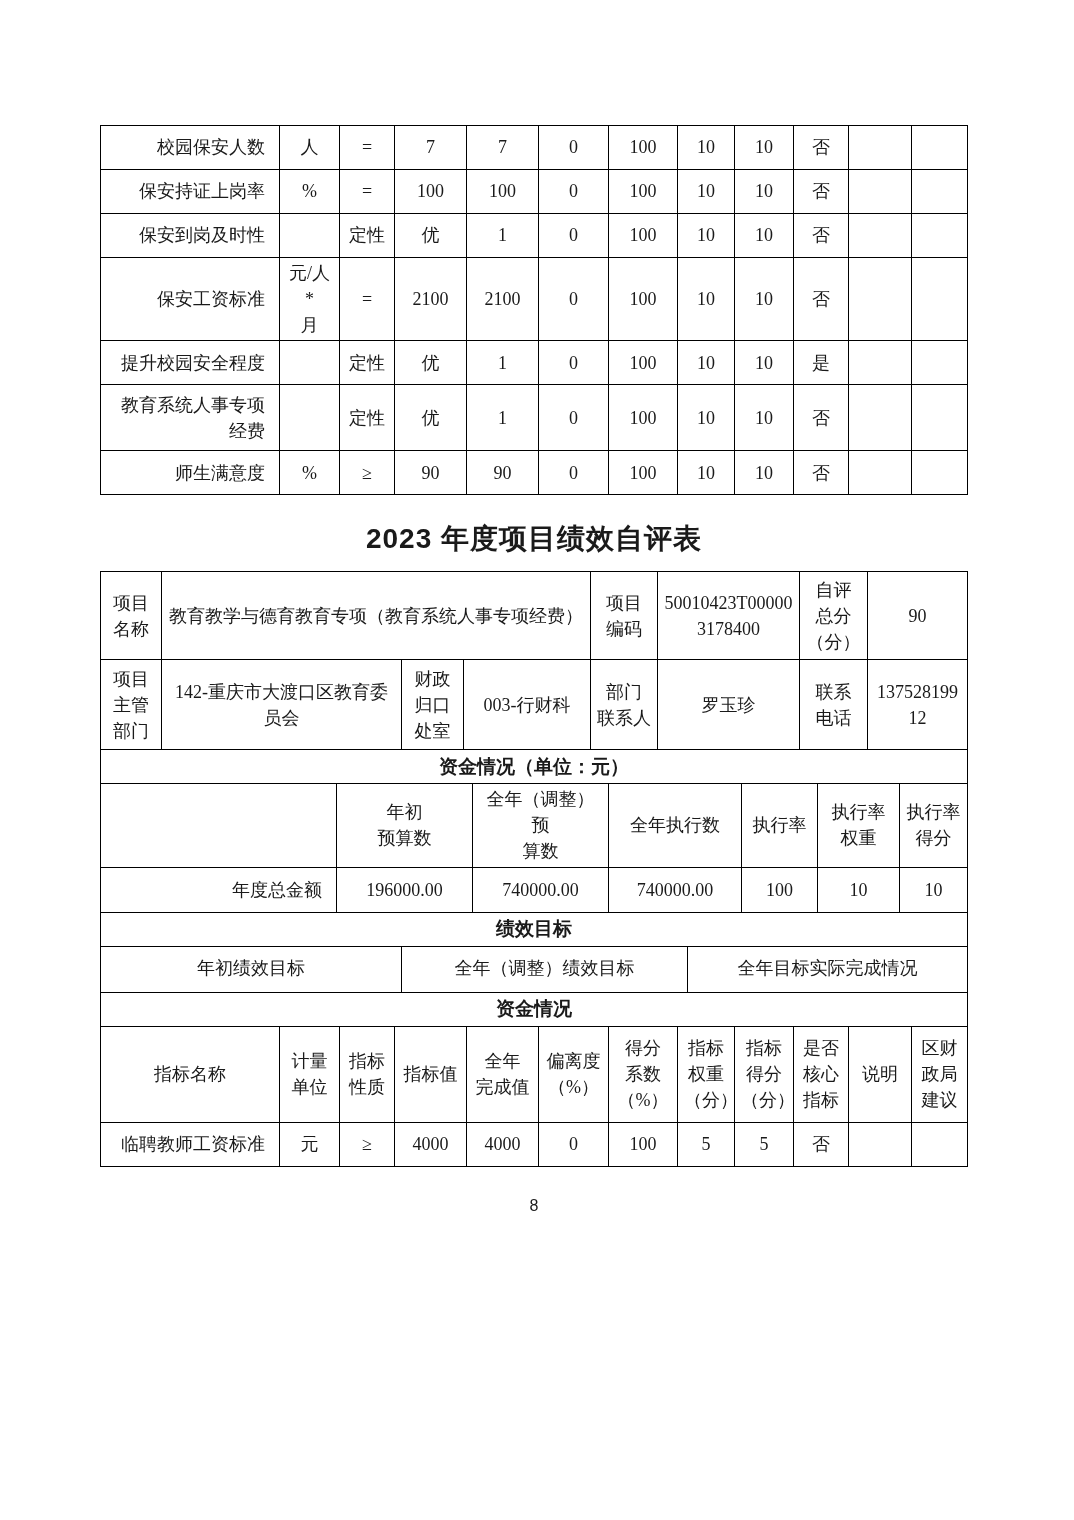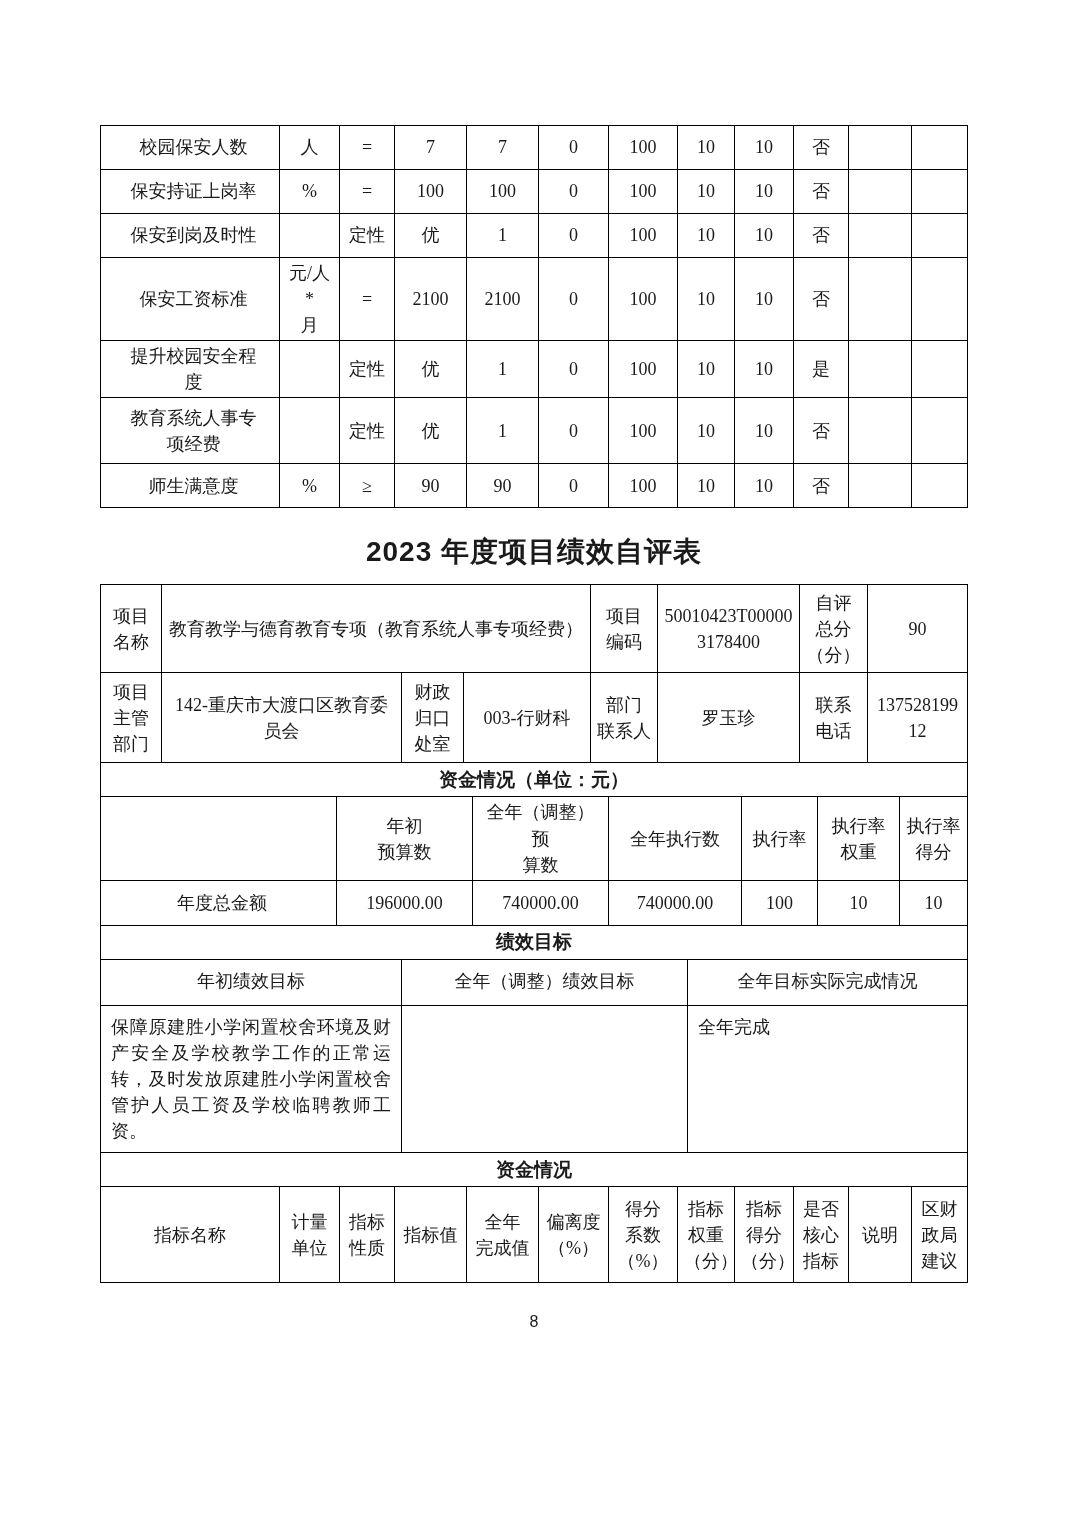--- a/index.html
+++ b/index.html
@@ -23,21 +23,21 @@
     border: 1px solid #000;
     font-size: 18px;
     line-height: 1.45;
     text-align: center;
     vertical-align: middle;
     padding: 2px 6px;
     white-space: pre-line;
     word-break: break-all;
     overflow: hidden;
   }
-  td.left { text-align: center; padding-left: 21px; padding-right: 14px; }
+  td.left { text-align: right; padding-left: 15px; padding-right: 14px; }
   td.indent { text-align: left; padding-left: 26px; }
   td.top-left { text-align: left; vertical-align: top; padding: 8px 10px; }
   td.justify { text-align: justify; }
   td.bar-cell { font-weight: bold; font-size: 19px; }
 
   tr.r44  { height: 44px; }
   tr.r56  { height: 56px; }
   tr.r66  { height: 66px; }
   tr.r88  { height: 88px; }
   tr.r90  { height: 90px; }
@@ -309,25 +309,20 @@
       <colgroup>
         <col style="width:301px">
           <col style="width:286px">
           <col style="width:280px">
       </colgroup>
       <tbody>
         <tr class="r46">
           <td>年初绩效目标</td>
           <td>全年（调整）绩效目标</td>
           <td>全年目标实际完成情况</td>
-        </tr>
-        <tr class="r146">
-          <td class="top-left justify">保障原建胜小学闲置校舍环境及财产安全及学校教学工作的正常运转，及时发放原建胜小学闲置校舍管护人员工资及学校临聘教师工资。</td>
-          <td class="top-left"></td>
-          <td class="top-left">全年完成</td>
         </tr>
       </tbody>
     </table>
 
     <table class="grid stack">
       <colgroup>
           <col style="width:867px">
         </colgroup>
       <tbody>
         <tr class="r34">
@@ -373,19 +368,33 @@
 得分
 （分）</td>
           <td>是否
 核心
 指标</td>
           <td>说明</td>
           <td>区财
 政局
 建议</td>
         </tr>
+        <tr class="r44">
+          <td class="left">临聘教师工资标准</td>
+          <td>元</td>
+          <td>≥</td>
+          <td>4000</td>
+          <td>4000</td>
+          <td>0</td>
+          <td>100</td>
+          <td>5</td>
+          <td>5</td>
+          <td>否</td>
+          <td></td>
+          <td></td>
+        </tr>
       </tbody>
     </table>
 
     <div class="page-num">8</div>
 
   </div>
 </div>
 
 </body></html>

